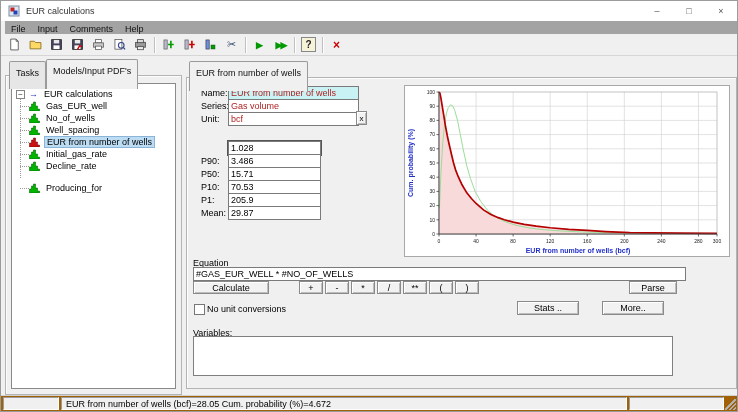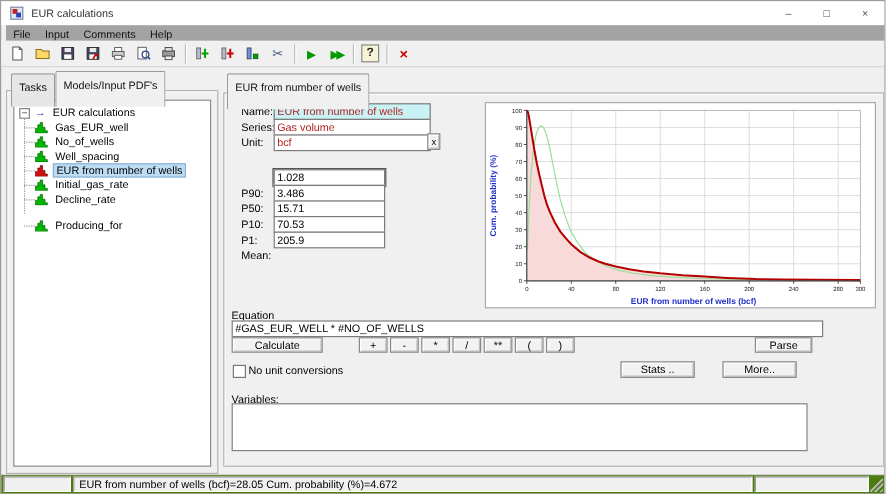--- a/index.html
+++ b/index.html
@@ -40,21 +40,21 @@
   .tfield{position:absolute;height:12px;background:#fff;border:1px solid #7a7a7a;font-size:9px;font-family:"Liberation Sans",sans-serif;padding:0 2px;box-sizing:content-box;color:#000;}
   .red-text{color:#b22222;}
   .cyan-bg{background:#c9f2f4;}
   .focused{outline:1px solid #555;}
   .btn{position:absolute;font-size:9px;font-family:"Liberation Sans",sans-serif;color:#000;background:#f2f2f2;border:1px solid #8a8a8a;box-shadow:inset 1px 1px 0 #ffffff, inset -1px -1px 0 #bdbdbd;display:flex;align-items:center;justify-content:center;padding:0;}
   .checkbox{position:absolute;width:9px;height:9px;background:#fff;border:1px solid #777;}
   .comments-area{position:absolute;background:#fff;border:1px solid #7f7f7f;resize:none;font-family:"Liberation Sans",sans-serif;font-size:9px;}
   
   .chartbox{position:absolute;left:403px;top:84px;width:326px;height:172px;background:#ffffff;border:1px solid #a8a8a8;box-sizing:border-box;}
   
-  .statusbar{position:absolute;left:0;top:394px;width:100%;height:16px;background:#4d7c0f;border-top:1px solid #d2d2d2;}
+  .statusbar{position:absolute;left:0;top:394px;width:100%;height:16px;background:#a16207;border-top:1px solid #d2d2d2;}
   .status-cell{position:absolute;top:1px;height:13px;border:1px solid;border-color:#9a9a9a #ffffff #ffffff #9a9a9a;background:#f0f0f0;font-size:9px;display:flex;align-items:center;padding-left:4px;box-sizing:border-box;color:#000;}
   .grip{position:absolute;right:1px;top:3px;width:11px;height:11px;background:
     linear-gradient(135deg, transparent 0 45%, #b0b0b0 45% 55%, transparent 55% 65%, #b0b0b0 65% 75%, transparent 75% 85%, #b0b0b0 85% 95%, transparent 95%);}
   .bottom-strip{position:absolute;left:0;top:410px;width:100%;height:2px;background:#16424e;}
 </style>
 </head>
 <body>
 
 <div class="window">
 
@@ -242,20 +242,21 @@
   <input class="tfield focused" style="left: 227px; top: 140px; width: 87px;" value="1.028">
   <span class="form-label" style="left:200px;top:155px;">P90:</span>
   <input class="tfield" style="left: 227px; top: 153px; width: 87px;" value="3.486">
   <span class="form-label" style="left:200px;top:168px;">P50:</span>
   <input class="tfield" style="left: 227px; top: 166px; width: 87px;" value="15.71">
   <span class="form-label" style="left:200px;top:181px;">P10:</span>
   <input class="tfield" style="left: 227px; top: 179px; width: 87px;" value="70.53">
   <span class="form-label" style="left:200px;top:194px;">P1:</span>
   <input class="tfield" style="left: 227px; top: 192px; width: 87px;" value="205.9">
   <span class="form-label" style="left:200px;top:207px;">Mean:</span>
+  <input class="tfield" style="left: 227px; top: 205px; width: 87px;" value="29.87">
 
   <div class="chartbox">
     <svg id="chart-svg" width="324" height="170" viewBox="0 0 324 170">
         <line x1="71.06666666666666" y1="6" x2="71.06666666666666" y2="148" stroke="#cfcfcf" stroke-width="0.6"></line>
         <line x1="108.13333333333333" y1="6" x2="108.13333333333333" y2="148" stroke="#cfcfcf" stroke-width="0.6"></line>
         <line x1="145.2" y1="6" x2="145.2" y2="148" stroke="#cfcfcf" stroke-width="0.6"></line>
         <line x1="182.26666666666665" y1="6" x2="182.26666666666665" y2="148" stroke="#cfcfcf" stroke-width="0.6"></line>
         <line x1="219.33333333333331" y1="6" x2="219.33333333333331" y2="148" stroke="#cfcfcf" stroke-width="0.6"></line>
         <line x1="256.4" y1="6" x2="256.4" y2="148" stroke="#cfcfcf" stroke-width="0.6"></line>
         <line x1="293.4666666666667" y1="6" x2="293.4666666666667" y2="148" stroke="#cfcfcf" stroke-width="0.6"></line>

